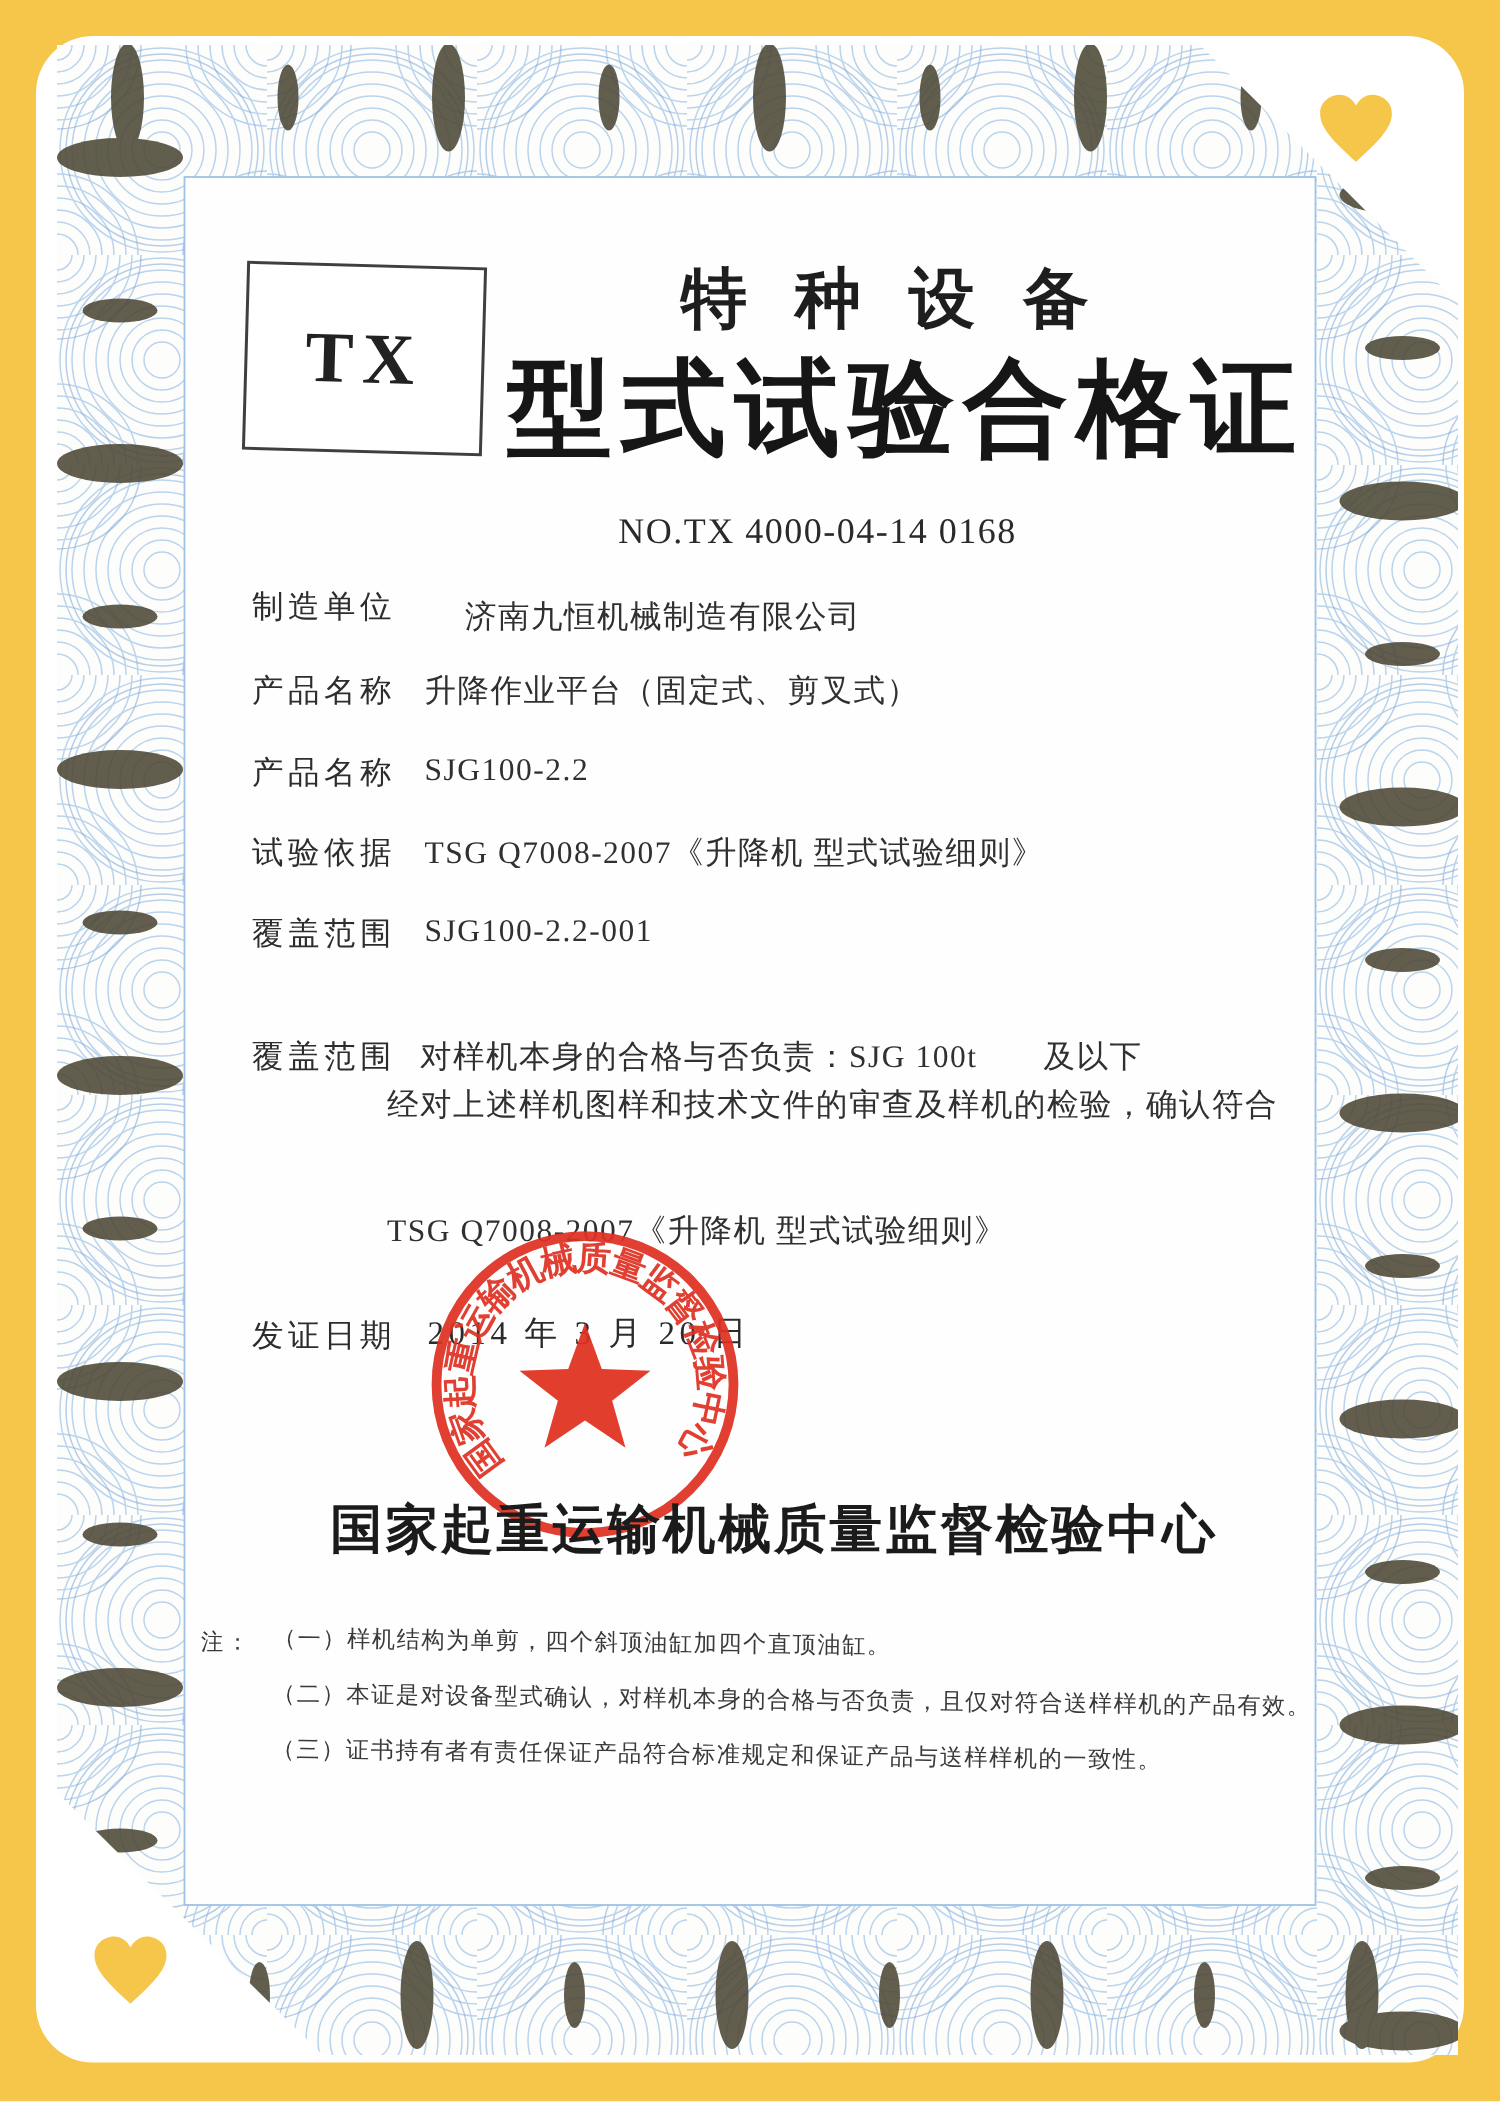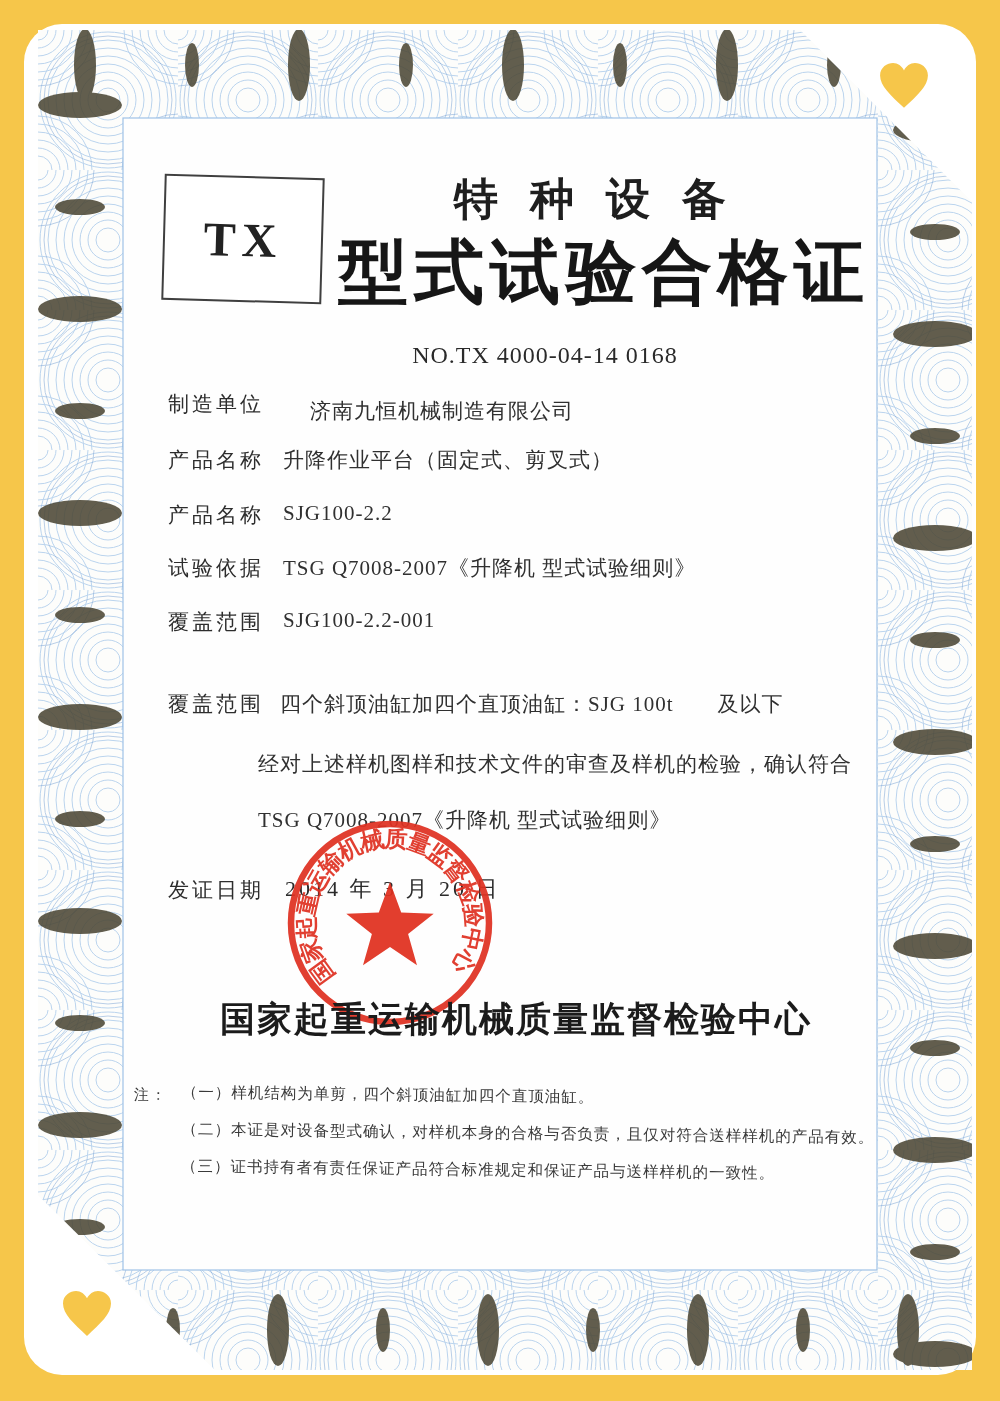--- a/index.html
+++ b/index.html
@@ -168,22 +168,22 @@
     <div class="abs flab lab-pos" style="top:501px;">产品名称</div>
     <div class="abs fval val-pos" style="top:501px;">SJG100-2.2</div>
 
     <div class="abs flab lab-pos" style="top:554px;">试验依据</div>
     <div class="abs fval val-pos" style="top:554px;">TSG Q7008-2007《升降机 型式试验细则》</div>
 
     <div class="abs flab lab-pos" style="top:608px;">覆盖范围</div>
     <div class="abs fval val-pos" style="top:608px;">SJG100-2.2-001</div>
 
     <div class="abs flab lab-pos" style="top:690px;">覆盖范围</div>
-    <div class="abs fval" style="left:280px;top:690px;">四个斜顶油缸加四个直顶油缸：SJG 100t　　及以下</div>
-    <div class="abs fval" style="left:258px;top:750px;">经对上述样机图样和技术文件的审查及样机的检验，确认符合</div>
+    <div class="abs fval" style="left:280px;top:690px;">对样机本身的合格与否负责：SJG 100t　　及以下</div>
+    <div class="abs fval" style="left:258px;top:722px;">经对上述样机图样和技术文件的审查及样机的检验，确认符合</div>
     <div class="abs fval" style="left:258px;top:806px;">TSG Q7008-2007《升降机 型式试验细则》</div>
 
     <div class="abs flab lab-pos" style="top:876px;">发证日期</div>
     <div class="abs datetxt">2014 年 3 月 20 日</div>
 
     <svg class="abs stampbox" width="216" height="218" viewBox="0 0 216 218">
       <defs>
         <path id="ringPath" d="M 53 160 A 76 76 0 1 1 161 160" fill="none"></path>
       </defs>
       <circle cx="107" cy="107" r="99" fill="none" stroke="#df3122" stroke-width="6.5"></circle>

